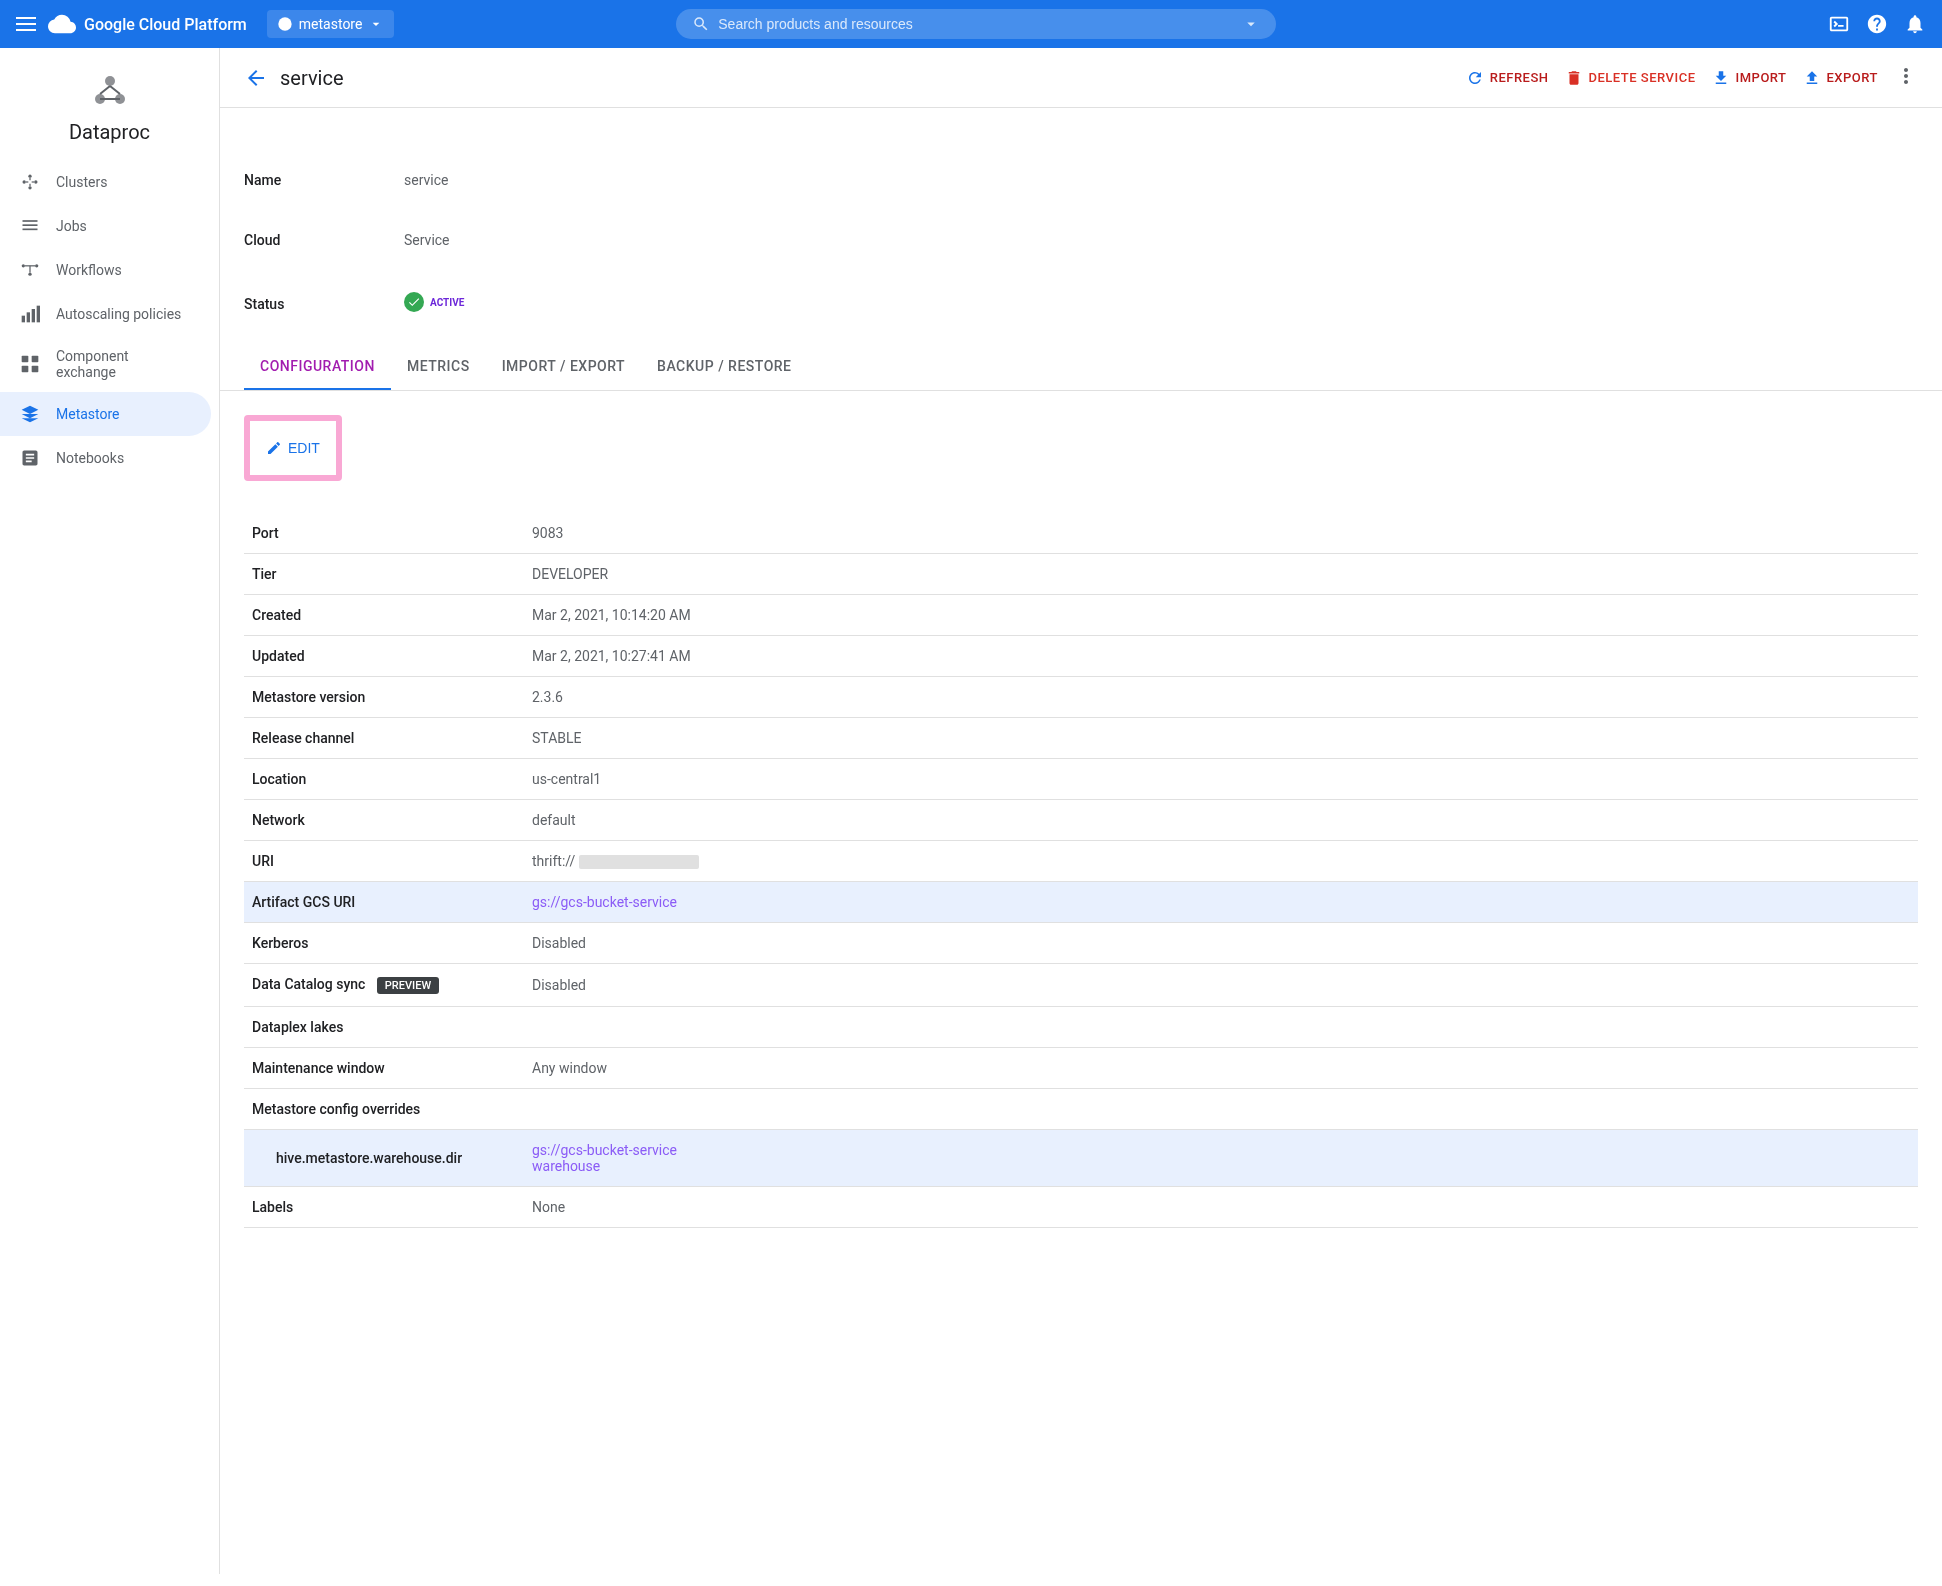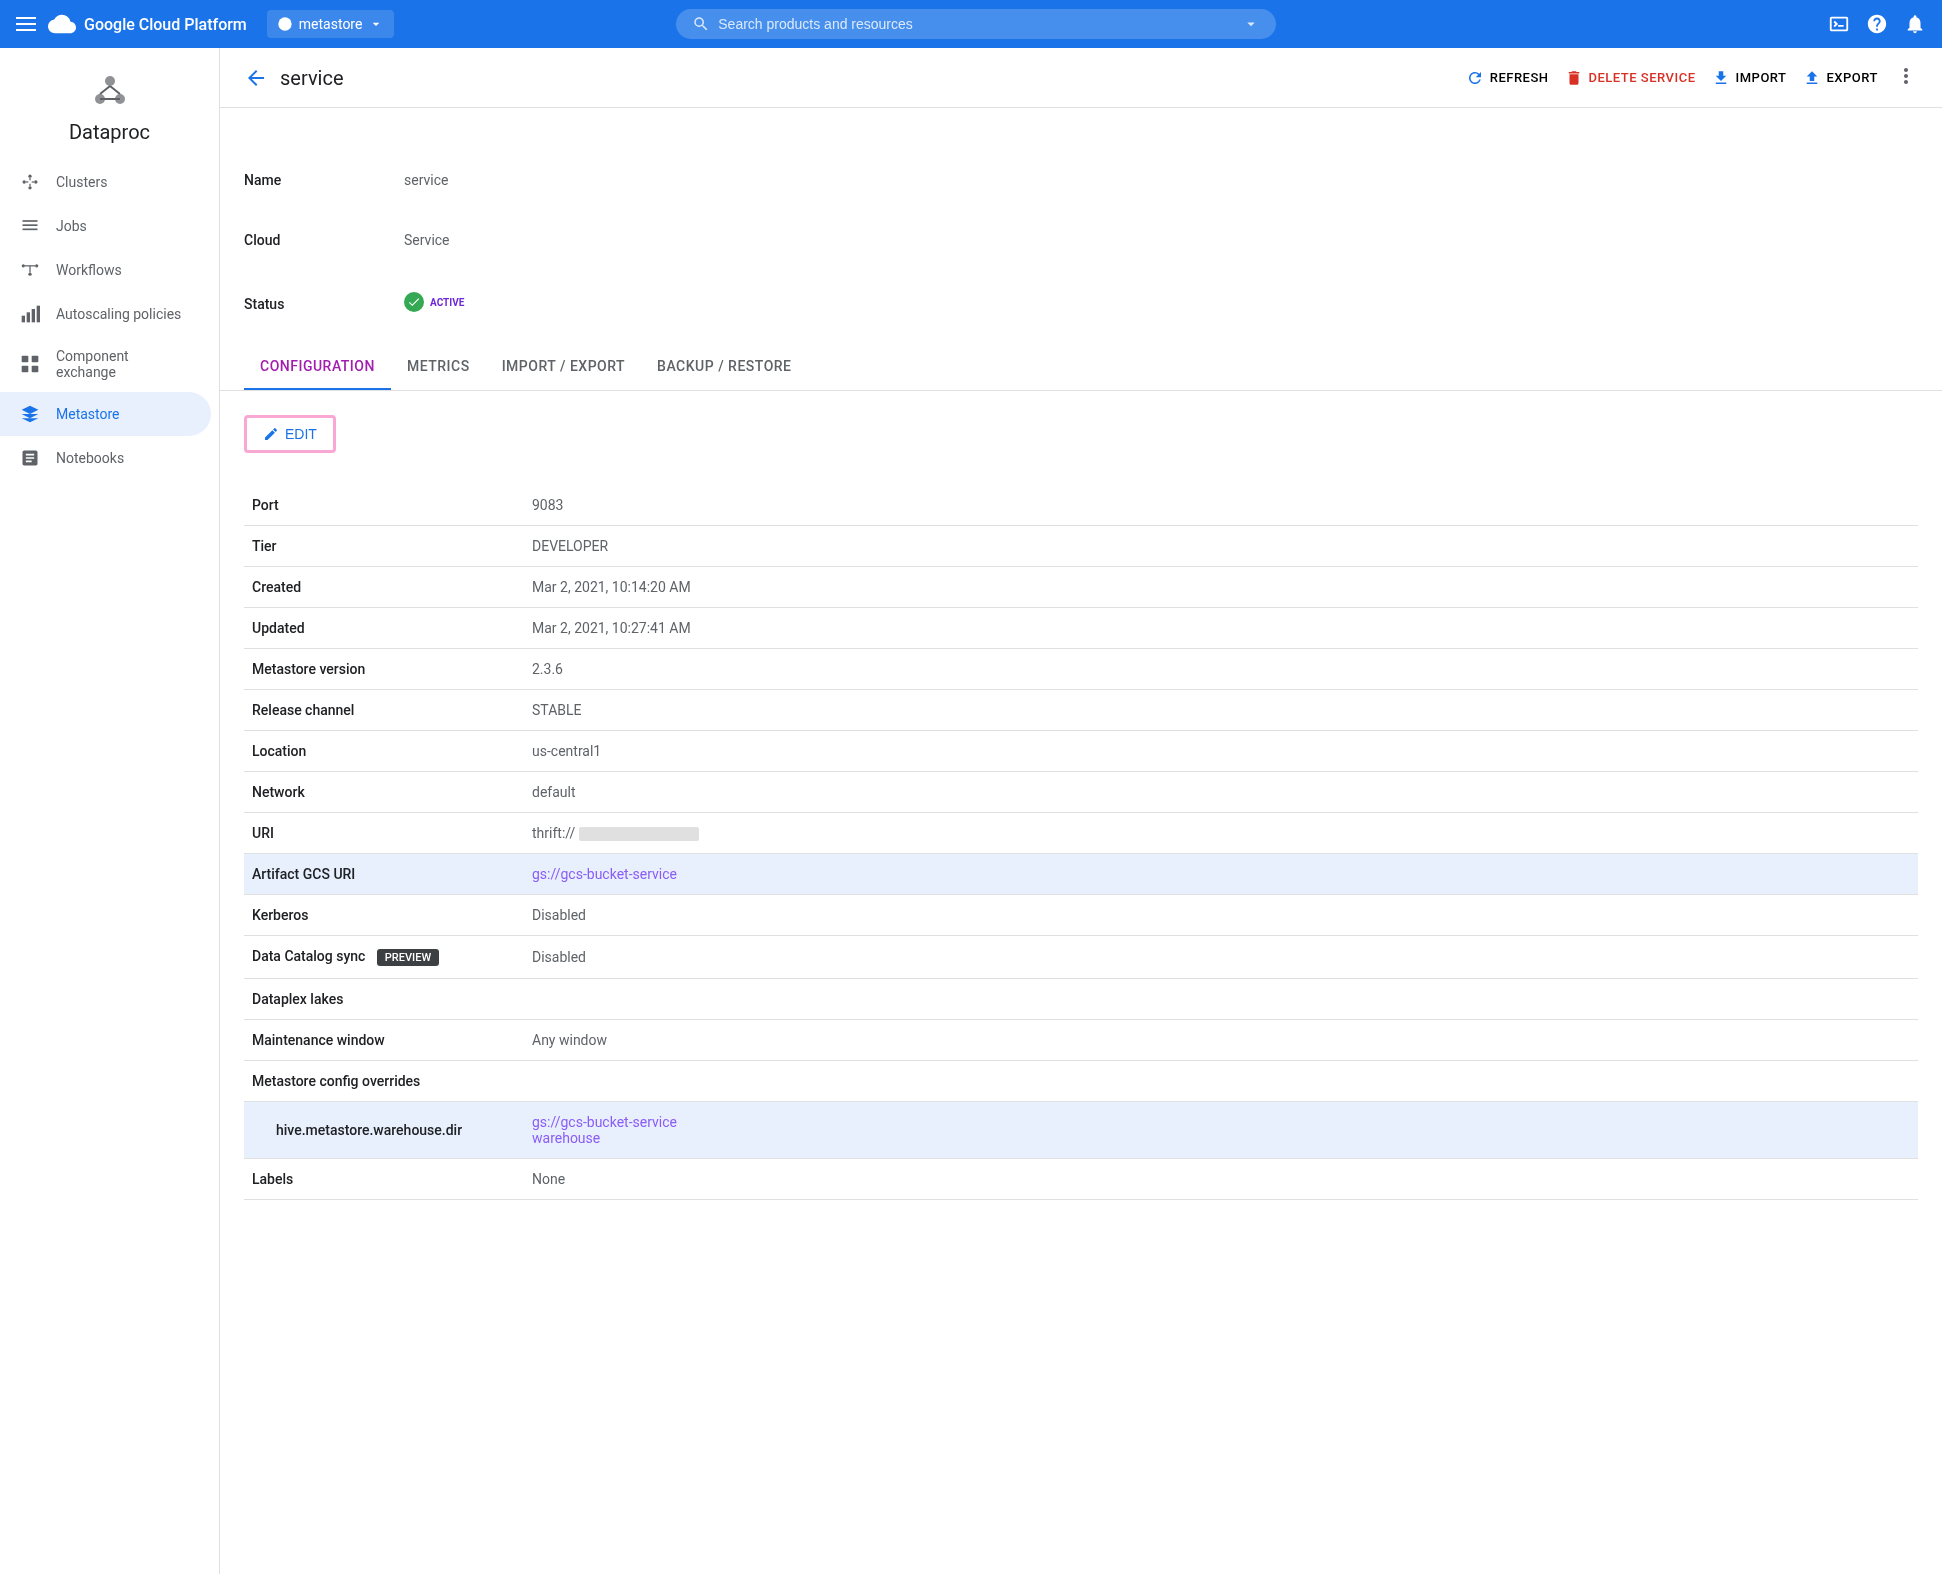--- a/index.html
+++ b/index.html
@@ -43,21 +43,21 @@
 
     
     .main-content { flex: 1; overflow-y: auto; }
 
     
     .page-header { display: flex; align-items: center; gap: 12px; padding: 16px 24px; border-bottom: 1px solid #e0e0e0; }
     .back-btn { color: #1a73e8; cursor: pointer; display: flex; align-items: center; }
     .back-btn svg { fill: #1a73e8; }
     .page-title { font-size: 20px; font-weight: 400; color: #202124; flex: 1; }
     .header-actions { display: flex; align-items: center; gap: 16px; }
-    .header-btn { display: flex; align-items: center; gap: 6px; color: #000000; font-size: 13px; font-weight: 500; cursor: pointer; text-transform: uppercase; letter-spacing: 0.5px; }
+    .header-btn { display: flex; align-items: center; gap: 6px; color: #b91c1c; font-size: 13px; font-weight: 500; cursor: pointer; text-transform: uppercase; letter-spacing: 0.5px; }
     .header-btn svg { fill: #1a73e8; }
     .header-btn.danger { color: #d93025; }
     .header-btn.danger svg { fill: #d93025; }
     .more-btn { color: #5f6368; cursor: pointer; }
 
     
     .info-section { padding: 20px 24px; }
     .info-row { display: flex; align-items: flex-end; margin-bottom: 12px; margin-top: 44px; }
     .info-label { font-size: 14px; font-weight: 500; color: #202124; width: 160px; flex-shrink: 0; }
     .info-value { font-size: 14px; color: #5f6368; }
@@ -66,21 +66,21 @@
     .status-dot svg { fill: #fff; }
     .status-text { font-size: 10px; font-weight: 700; color: #6d28d9; }
 
     
     .tabs { display: flex; border-bottom: 1px solid #e0e0e0; padding: 0 24px; }
     .tab { padding: 14px 16px; font-size: 14px; font-weight: 500; color: #5f6368; cursor: pointer; border-bottom: 2px solid transparent; text-transform: uppercase; letter-spacing: 0.5px; }
     .tab.active { color: #a21caf; border-bottom: 2px solid #1a73e8; }
 
     
     .content-area { padding: 24px; }
-    .edit-btn { display: flex; align-items: center; gap: 6px; border: 3px solid #f9a8d4; border-radius: 4px; padding: 8px 16px; font-size: 14px; font-weight: 500; color: #1a73e8; cursor: pointer; background: #fff; margin-bottom: 32px; }
+    .edit-btn { display: flex; align-items: center; gap: 6px; border: 6px solid #f9a8d4; border-radius: 4px; padding: 19px 16px; font-size: 14px; font-weight: 500; color: #1a73e8; cursor: pointer; background: #fff; margin-bottom: 32px; }
     .edit-btn svg { fill: #1a73e8; }
 
     
     .details-table { width: 100%; border-collapse: collapse; }
     .details-table tr { border-bottom: 1px solid #e0e0e0; }
     .details-table td { padding: 12px 8px; vertical-align: middle; }
     .details-table td:first-child { font-weight: 500; color: #202124; width: 280px; }
     .details-table td:last-child { color: #5f6368; }
     .link-text { color: #8b5cf6; cursor: pointer; text-decoration: none; }
     .preview-badge { background: #3c4043; color: #fff; font-size: 11px; font-weight: 500; padding: 2px 8px; border-radius: 3px; margin-left: 8px; display: inline-block; vertical-align: middle; }

